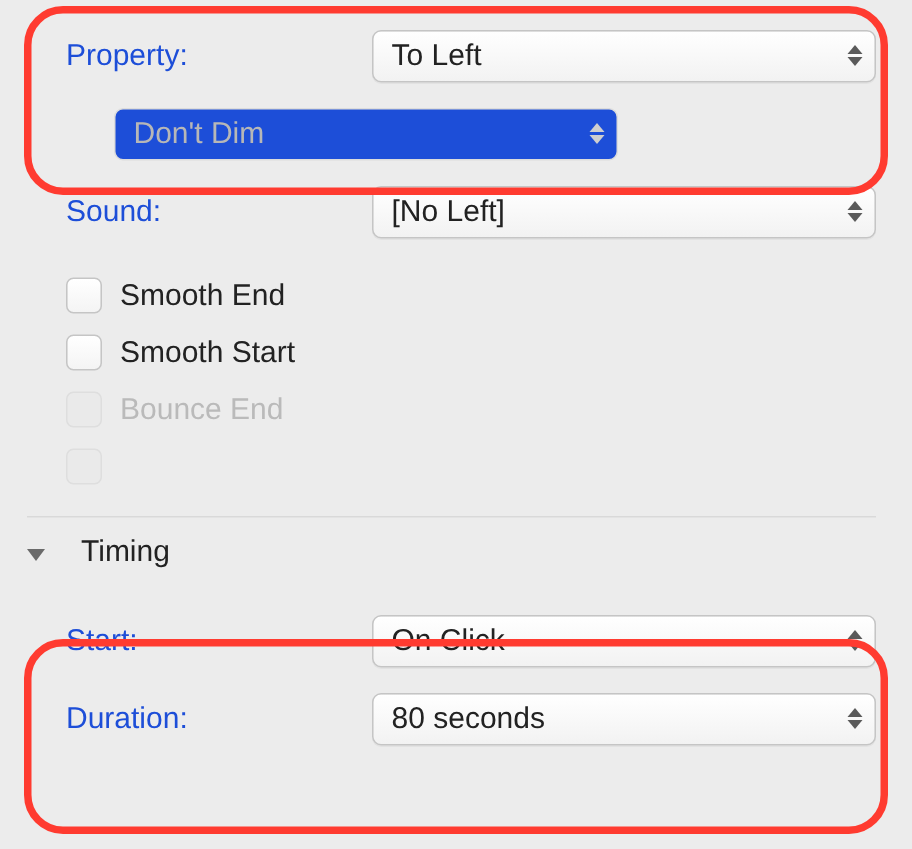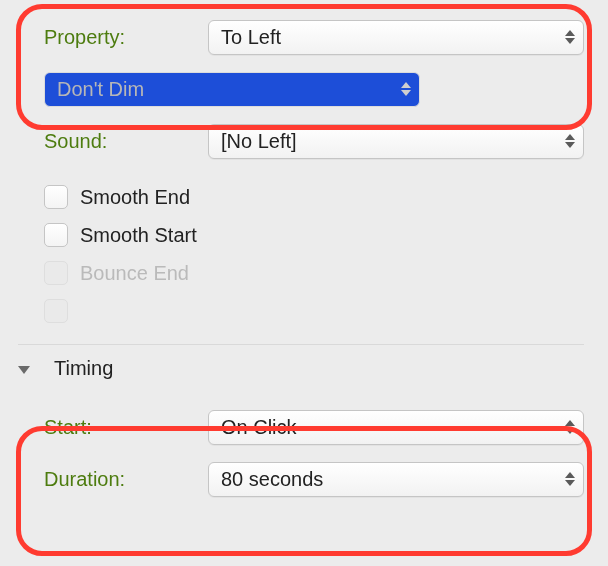--- a/index.html
+++ b/index.html
@@ -15,37 +15,38 @@
     padding: 18px 24px 0 44px;
   }
   .row {
     display: flex;
     align-items: center;
     height: 38px;
     margin-bottom: 14px;
   }
   .row .label {
     width: 180px;
-    color: #4d7c0f;
+    color: #1d4ed8;
     white-space: nowrap;
   }
   .select {
     flex: none;
-    width: 376px;
+    width: 336px;
     height: 35px;
     background: linear-gradient(to bottom, #ffffff, #f2f2f2);
     border: 1px solid #c5c5c5;
     border-radius: 6px;
     box-shadow: 0 1px 0 rgba(0,0,0,0.04);
     display: flex;
     align-items: center;
     padding: 0 26px 0 12px;
     position: relative;
     color: #222;
     cursor: default;
+    margin-left: 32px;
   }
   .select.disabled {
     background: #1d4ed8;
     border-color: #dcdcdc;
     color: #b7b7b7;
     box-shadow: none;
   }
   .stepper {
     position: absolute;
     right: 6px; top: 50%;

